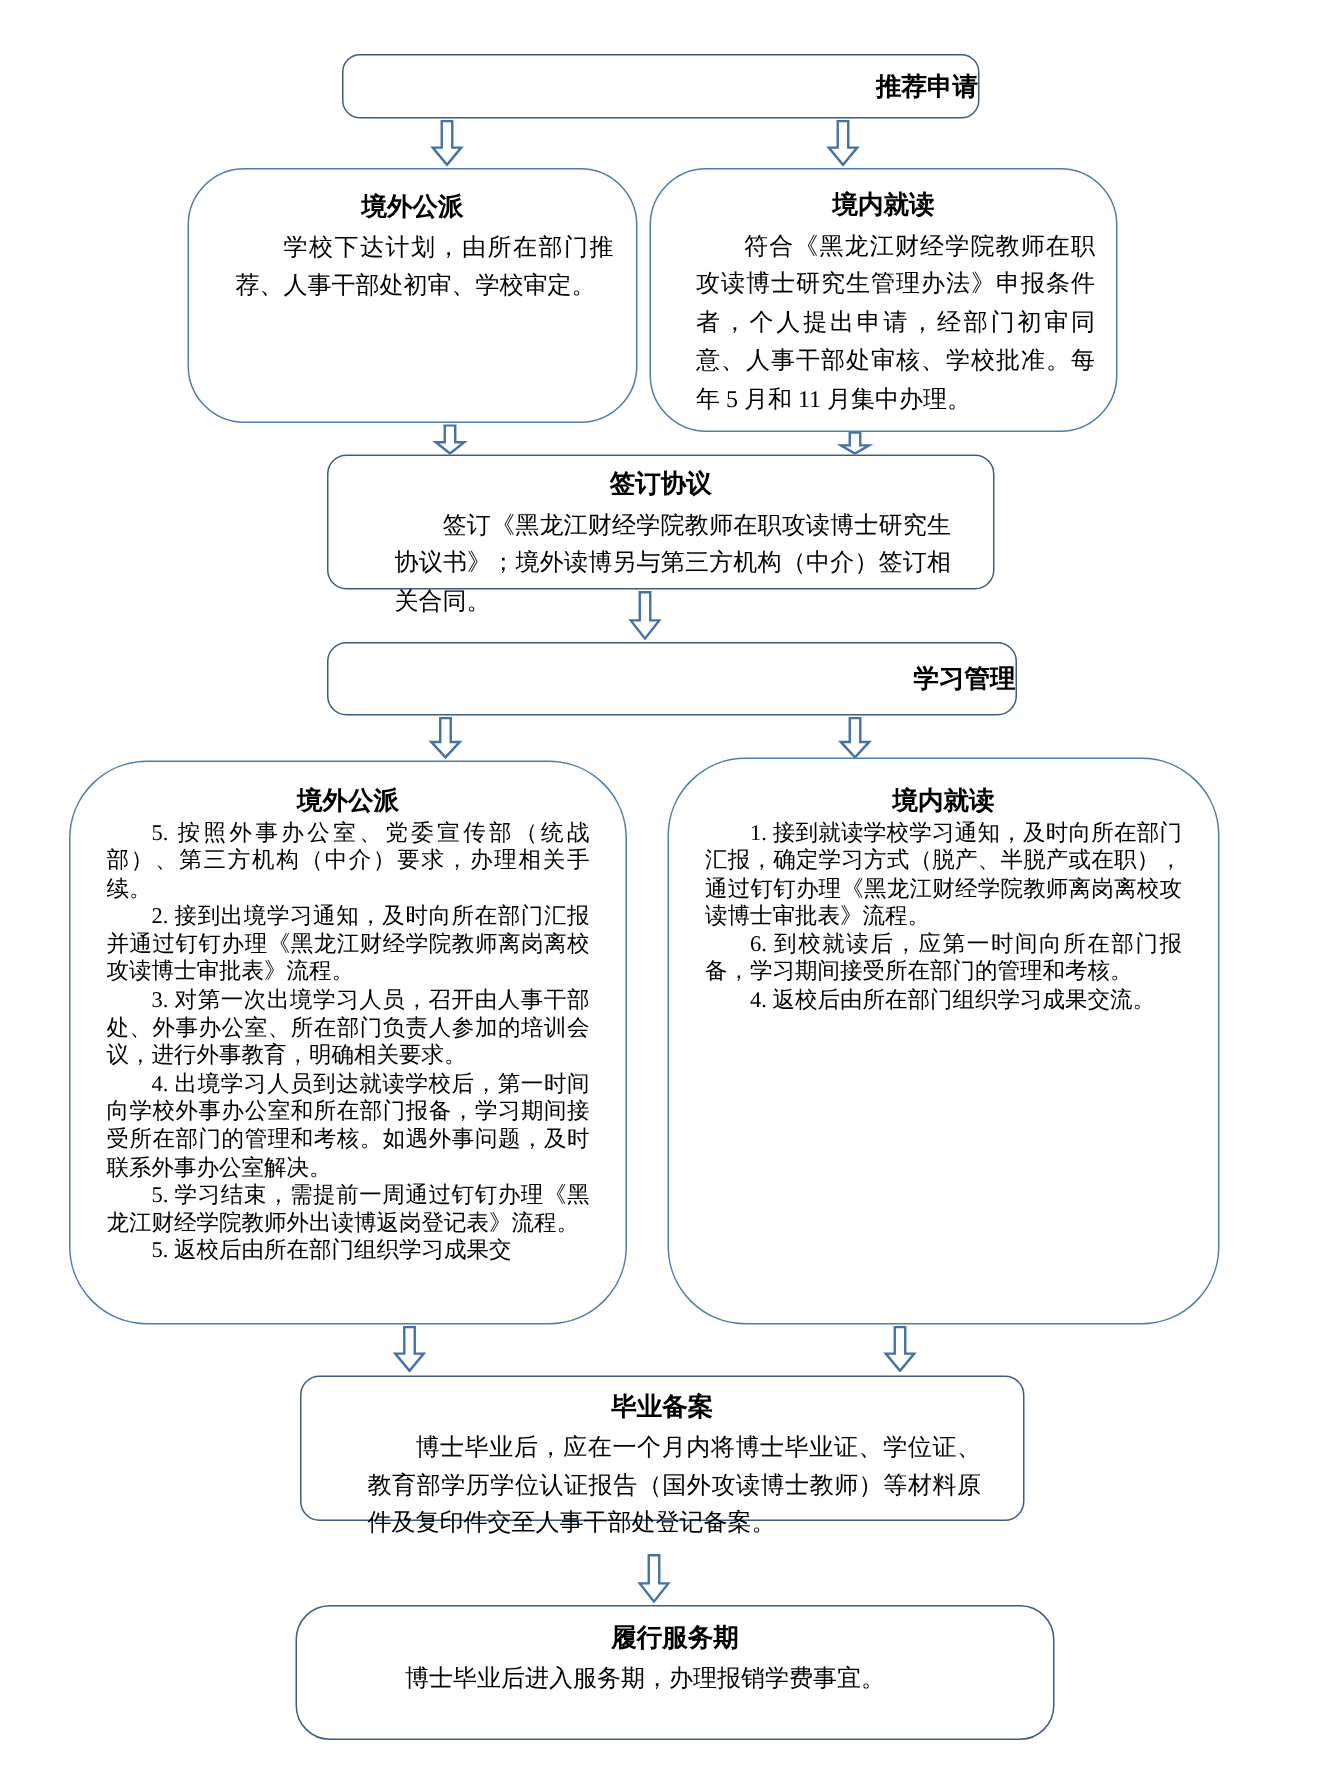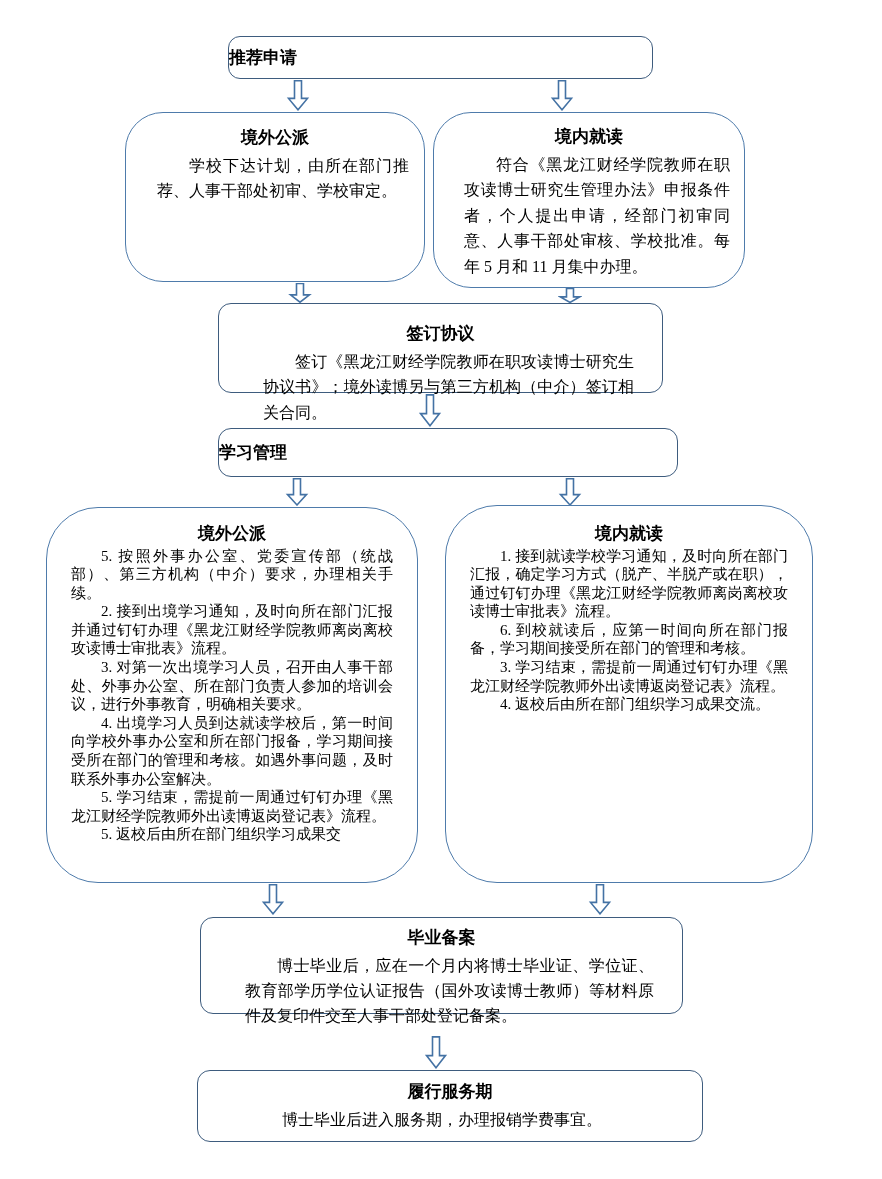--- a/index.html
+++ b/index.html
@@ -26,45 +26,45 @@
   }
   .node.round{border-color:var(--border-light);}
   .title{
     font-family:"Liberation Sans",sans-serif;
     font-weight:700;
     font-size:17px;
     line-height:1.5;
     text-align:center;
     color:var(--text);
   }
-  .vcenter{display:flex;align-items:center;justify-content:flex-start;}
+  .vcenter{display:flex;align-items:center;justify-content:flex-end;}
   .body{
     font-size:16px;
     line-height:1.6;
     text-align:justify;
     text-indent:2em;
     margin:2px 0 0 16px;
   }
   .items p{
     font-size:15px;
     line-height:1.24;
     text-align:justify;
     text-indent:2em;
     margin:0;
   }
   
   #n-recommend      {left:228px;top:36px;width:425px;height:43px;border-radius:12px;}
   #n-overseas-apply {left:125px;top:112px;width:300px;height:170px;border-radius:38px;padding:12px 15px;}
   #n-domestic-apply {left:433px;top:112px;width:312px;height:176px;border-radius:38px;padding:11px 14px;}
-  #n-agreement      {left:218px;top:303px;width:445px;height:90px;border-radius:13px;padding:17px 28px;}
+  #n-agreement      {left:218px;top:303px;width:445px;height:90px;border-radius:13px;padding:6px 28px;}
   #n-study          {left:218px;top:428px;width:460px;height:49px;border-radius:13px;}
   #n-overseas-detail{left:46px;top:507px;width:372px;height:376px;border-radius:52px;padding:13px 24px;overflow:hidden;}
   #n-domestic-detail{left:445px;top:505px;width:368px;height:378px;border-radius:52px;padding:15px 24px;overflow:hidden;}
   #n-graduation     {left:200px;top:917px;width:483px;height:97px;border-radius:13px;padding:7px 28px;}
-  #n-service        {left:197px;top:1070px;width:506px;height:72px;border-radius:13px;padding:8px 36px;}
+  #n-service        {left:197px;top:1070px;width:506px;height:90px;border-radius:23px;padding:8px 24px;}
   #n-graduation .body{line-height:1.58;}
   
   .arrow{position:absolute;width:24px;}
   .arrow svg{display:block;width:100%;height:100%;}
   .arrow path{fill:#fff;stroke:var(--arrow);stroke-width:1.6;vector-effect:non-scaling-stroke;}
   #a1 {left:286px;top:80px;height:31px;}
   #a2 {left:550px;top:80px;height:31px;}
   #a3 {left:288px;top:283px;height:20px;}
   #a4 {left:558px;top:288px;height:15px;}
   #a5 {left:418px;top:394px;height:33px;}
@@ -148,21 +148,20 @@
     <p>3. 对第一次出境学习人员，召开由人事干部处、外事办公室、所在部门负责人参加的培训会议，进行外事教育，明确相关要求。</p>
     <p>4. 出境学习人员到达就读学校后，第一时间向学校外事办公室和所在部门报备，学习期间接受所在部门的管理和考核。如遇外事问题，及时联系外事办公室解决。</p>
     <p>5. 学习结束，需提前一周通过钉钉办理《黑龙江财经学院教师外出读博返岗登记表》流程。</p>
     <p>5. 返校后由所在部门组织学习成果交</p>
   </div>
 
   <div class="node round items" id="n-domestic-detail">
     <div class="title">境内就读</div>
     <p>1. 接到就读学校学习通知，及时向所在部门汇报，确定学习方式（脱产、半脱产或在职），通过钉钉办理《黑龙江财经学院教师离岗离校攻读博士审批表》流程。</p>
     <p>6. 到校就读后，应第一时间向所在部门报备，学习期间接受所在部门的管理和考核。</p>
-    <p>3. 学习结束，需提前一周通过钉钉办理《黑龙江财经学院教师外出读博返岗登记表》流程。</p>
     <p>4. 返校后由所在部门组织学习成果交流。</p>
   </div>
 
   <div class="arrow" id="a8">
     <svg viewBox="0 0 24 32" preserveAspectRatio="none">
         <path d="M8.5 0.8 L15.5 0.8 L15.5 19 L21.5 19 L12 30.8 L2.5 19 L8.5 19 Z"></path>
       </svg>
   </div>
   <div class="arrow" id="a9">
     <svg viewBox="0 0 24 32" preserveAspectRatio="none">

